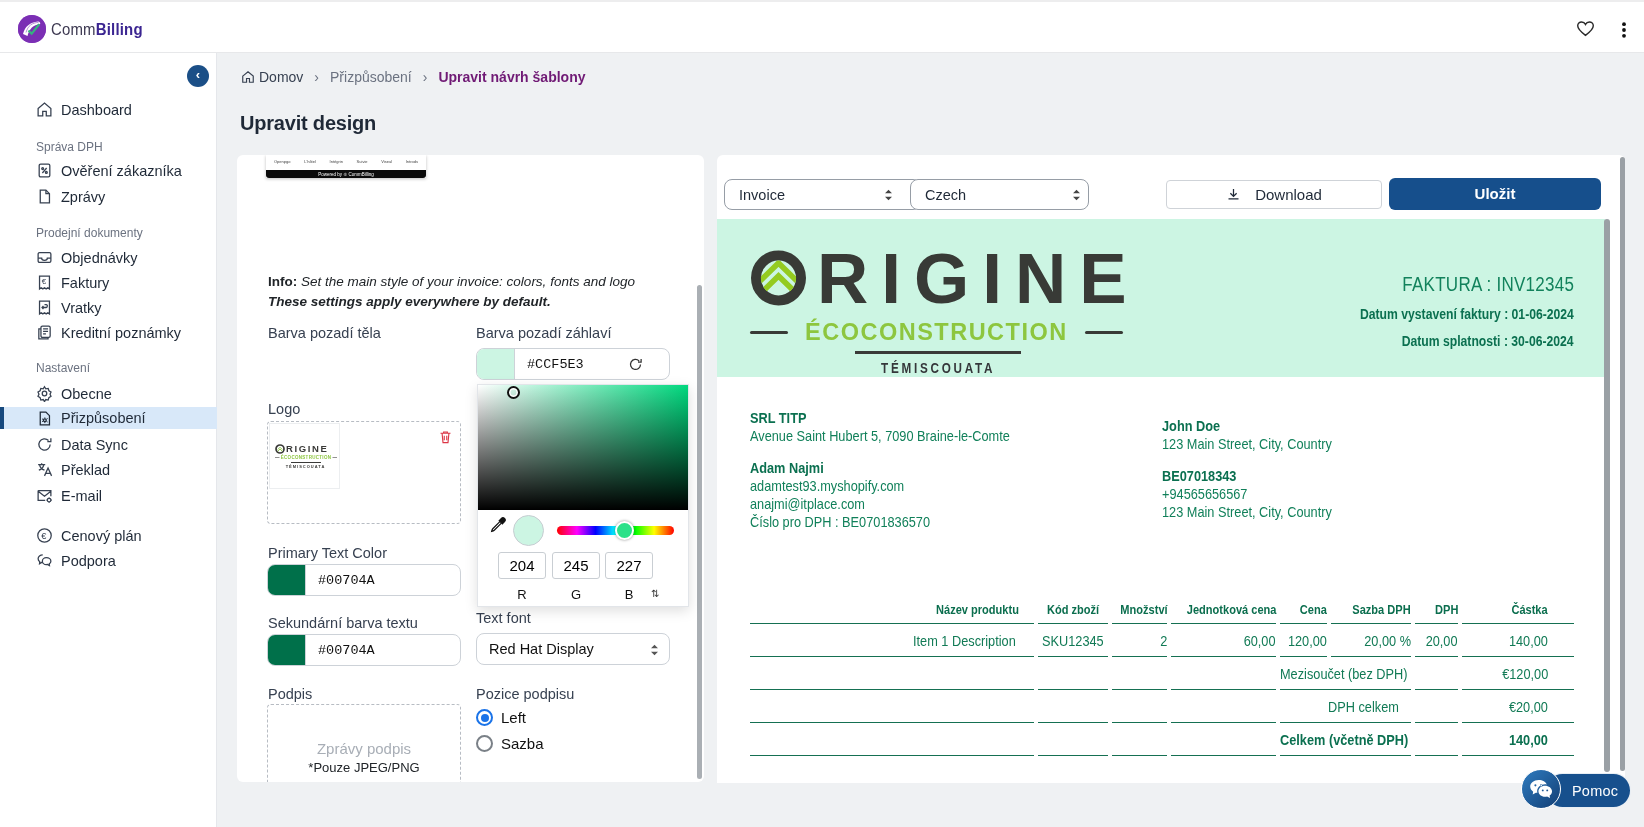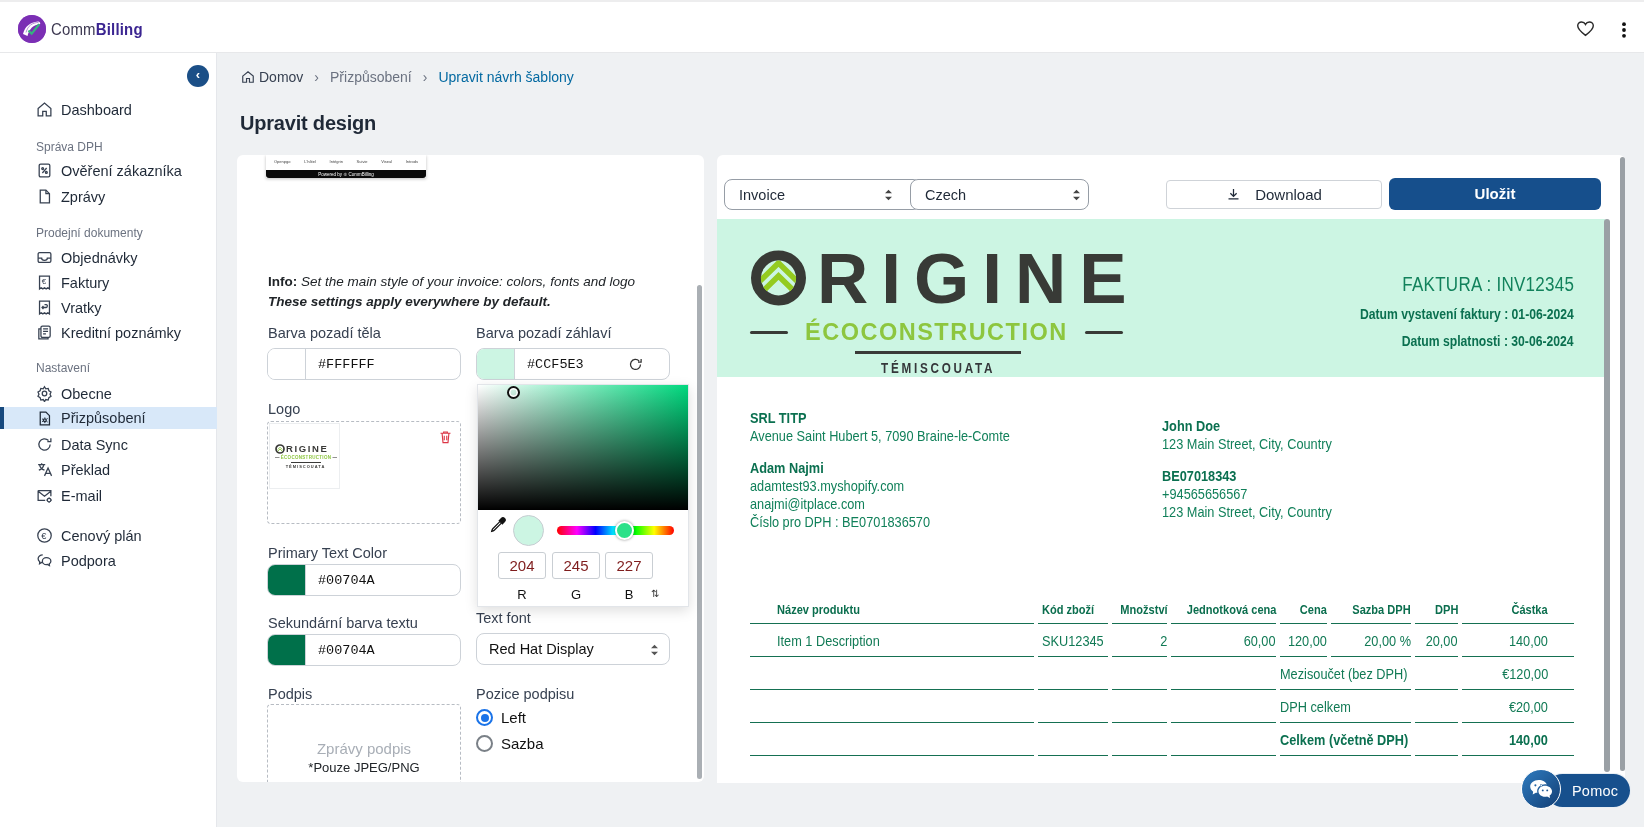--- a/index.html
+++ b/index.html
@@ -39,21 +39,21 @@
 
 
 #picker { position:absolute; left:240px; top:229px; width:212px; height:223px; background:#fff; border:1px solid #e2e5e9; box-shadow:0 4px 12px rgba(0,0,0,.13); z-index:10; }
 #sat { position:absolute; left:0px; top:0px; width:210px; height:125px;
   background:linear-gradient(to top, #000, rgba(0,0,0,0)), linear-gradient(to right, #fff, #00d87e); }
 #satdot { position:absolute; left:29px; top:1px; width:13px; height:13px; border-radius:50%; border:2.5px solid #111; box-shadow:inset 0 0 0 1.5px #fff; }
 #swcirc { position:absolute; left:35px; top:130px; width:31px; height:31px; border-radius:50%; background:#ccf5e3; border:1px solid #c7cdd2; }
 #hue { position:absolute; left:79px; top:141px; width:117px; height:9px; border-radius:5px;
   background:linear-gradient(to right,#f00 0%,#f0f 17%,#00f 33%,#0ff 50%,#0f0 67%,#ff0 83%,#f00 100%); }
 #huedot { position:absolute; left:137px; top:136px; width:19px; height:19px; border-radius:50%; background:#2be189; border:2px solid #fff; box-shadow:0 0 3px rgba(0,0,0,.45); }
-.rgbbox { position:absolute; top:167px; width:48px; height:27px; border:1px solid #c9ced3; border-radius:3px; text-align:center; line-height:25px; font-size:15px; color:#7f1d1d; }
+.rgbbox { position:absolute; top:167px; width:48px; height:27px; border:1px solid #c9ced3; border-radius:3px; text-align:center; line-height:25px; font-size:15px; color:#000000; }
 .rgbl { position:absolute; top:202px; width:48px; text-align:center; font-size:13px; color:#111; font-weight:500; }
 
 
 .radio { position:absolute; width:17px; height:17px; border-radius:50%; }
 .radio.on { border:2px solid #1a73e8; }
 .radio.on::after { content:""; position:absolute; left:2.5px; top:2.5px; width:8px; height:8px; border-radius:50%; background:#1a73e8; }
 .radio.off { border:2px solid #7a8087; }
 
 
 #rcard { position:absolute; left:717px; top:155px; width:908px; height:628px; background:#fff; border-radius:6px; }
@@ -64,21 +64,21 @@
 
 #inv { position:absolute; left:0; top:64px; width:888px; height:564px; background:#fff; overflow:hidden; }
 #invhead { position:absolute; left:0; top:0; width:888px; height:158px; background:#ccf5e3; }
 .g-b { color:#0b7050; font-weight:700; }
 .g-t { color:#11805a; }
 
 .sq { display:inline-block; transform:scaleX(.85); transform-origin:left center; white-space:nowrap; }
 .sqr { display:inline-block; transform:scaleX(.85); transform-origin:right center; white-space:nowrap; }
 
 #invtab { position:absolute; left:29px; top:376px; width:832px; border-collapse:separate; border-spacing:4px 0; table-layout:fixed; }
-#invtab td { border-bottom:1.5px solid #157052; font-size:15px; color:#117a55; padding:0; height:33px; vertical-align:middle; white-space:nowrap; }
+#invtab td { border-bottom:1.5px solid #157052; font-size:15px; color:#117a55; padding:0; height:33px; vertical-align:middle; white-space:nowrap;text-align:right; }
 #invtab tr.hd td { font-size:13px; font-weight:700; color:#0b6e4e; height:29px; }
 .tr { text-align:right; padding-right:4px; }
 
 
 .sbar { position:absolute; width:5px; border-radius:3px; background:#9aa0a5; }
 
 
 #pomoc { position:absolute; left:1545px; top:773px; width:86px; height:35px; border-radius:17.5px; background:#17508d; color:#fff; font-weight:400; font-size:14.5px; z-index:40; border:1.5px solid rgba(255,255,255,.9); box-sizing:border-box; }
 #pomoc span { position:absolute; left:26px; top:9px; letter-spacing:.2px; }
 #pomoc-c { position:absolute; left:1521px; top:769px; width:40px; height:40px; border-radius:50%; border:1.5px solid #fff; background:linear-gradient(135deg,#2f7cc0,#123e74); z-index:41; }
@@ -218,21 +218,21 @@
 <div id="collapse">‹</div>
 
 <div id="crumb">
   <svg width="14" height="14" viewBox="0 0 24 24" fill="none" stroke="#374151" stroke-width="2">
       <path d="M3 10.5 L12 3 L21 10.5 V21 H14.5 V14.5 H9.5 V21 H3z"></path>
     </svg>
   <span style="margin-left:4px">Domov</span>
   <span style="margin:0 11px;color:#6b7280">›</span>
   <span style="color:#6b7280">Přizpůsobení</span>
   <span style="margin:0 11px;color:#6b7280">›</span>
-  <span style="color:#0369a1;font-weight:400">Upravit návrh šablony</span>
+  <span style="color:#701a75;font-weight:700">Upravit návrh šablony</span>
 </div>
 <div id="title">Upravit design</div>
 
 <div id="lcard">
 
   <div class="abs" style="left:29px;top:0;width:160px;height:23px;background:#fff;box-shadow:0 1px 3px rgba(0,0,0,.25)">
     <div class="abs" style="left:8px;top:4px;width:288px;display:flex;justify-content:space-between;transform:scale(.5);transform-origin:left top">
       <span style="font-size:8px;color:#444">Openpgo</span>
         <span style="font-size:8px;color:#444">L'hôtel</span>
         <span style="font-size:8px;color:#444">Intégrin</span>
@@ -245,24 +245,20 @@
     </div>
   </div>
 
 
   <div class="abs" style="left:31px;top:119px;font-size:13.5px;color:#212529"><b>Info:</b> <i>Set the main style of your invoice: colors, fonts and logo</i></div>
   <div class="abs" style="left:31px;top:139px;font-size:13.5px;color:#212529"><b><i>These settings apply everywhere by default.</i></b></div>
 
   <div class="lbl" style="left:31px;top:170px">Barva pozadí těla</div>
   <div class="lbl" style="left:239px;top:170px">Barva pozadí záhlaví</div>
 
-  <div class="inp" style="left:30px;top:193px">
-      <div class="sw" style="background:#fff"></div>
-      <span class="hex">#FFFFFF</span>
-    </div>
   <div class="inp" style="left:239px;top:193px">
       <div class="sw" style="background:#ccf5e3"></div>
       <span class="hex">#CCF5E3</span>
     <svg class="abs" style="left:151px;top:8px" width="15" height="15" viewBox="0 0 24 24" fill="none" stroke="#333" stroke-width="2">
         <path d="M20 12 A8 8 0 1 1 17.7 6.3 M21 3 V8 H16"></path>
       </svg>
   </div>
 
   <div class="lbl" style="left:31px;top:246px">Logo</div>
   <div class="dash" style="left:30px;top:266px;width:194px;height:103px">

